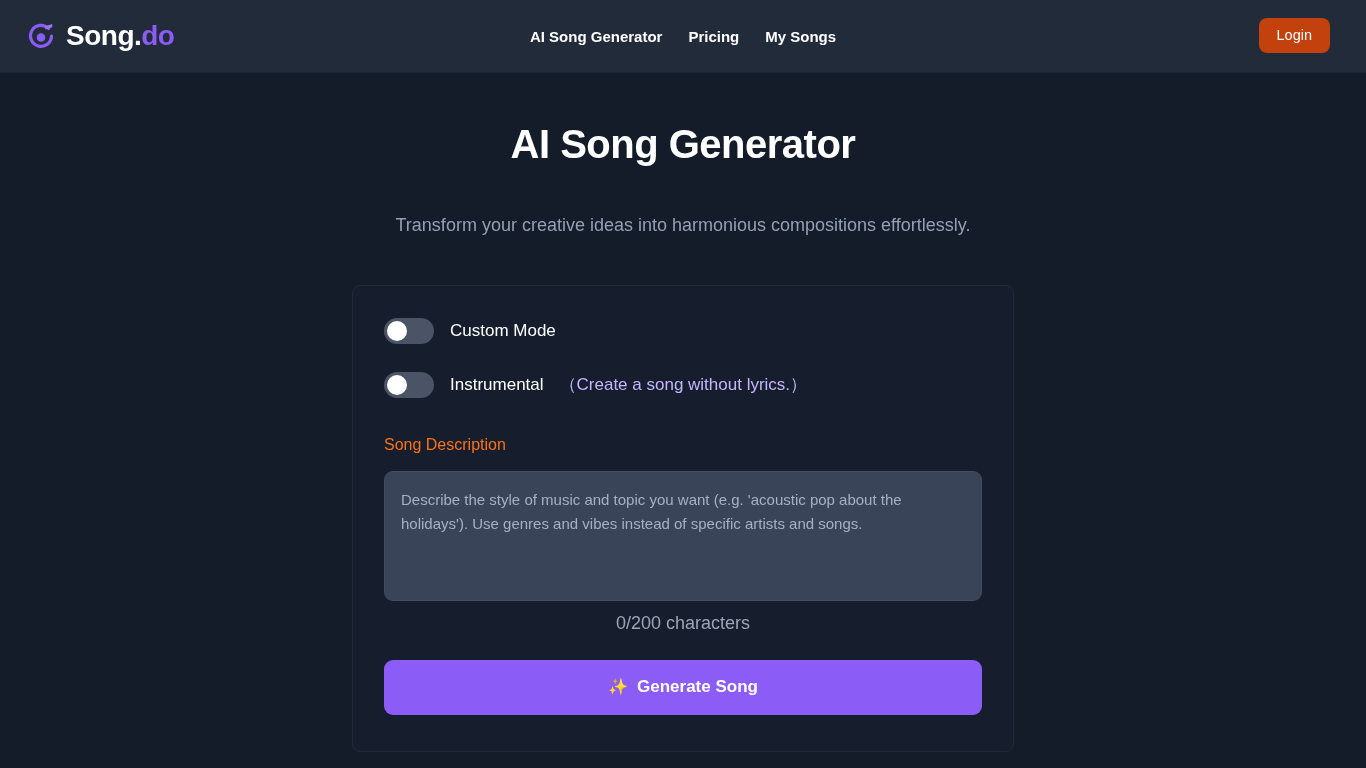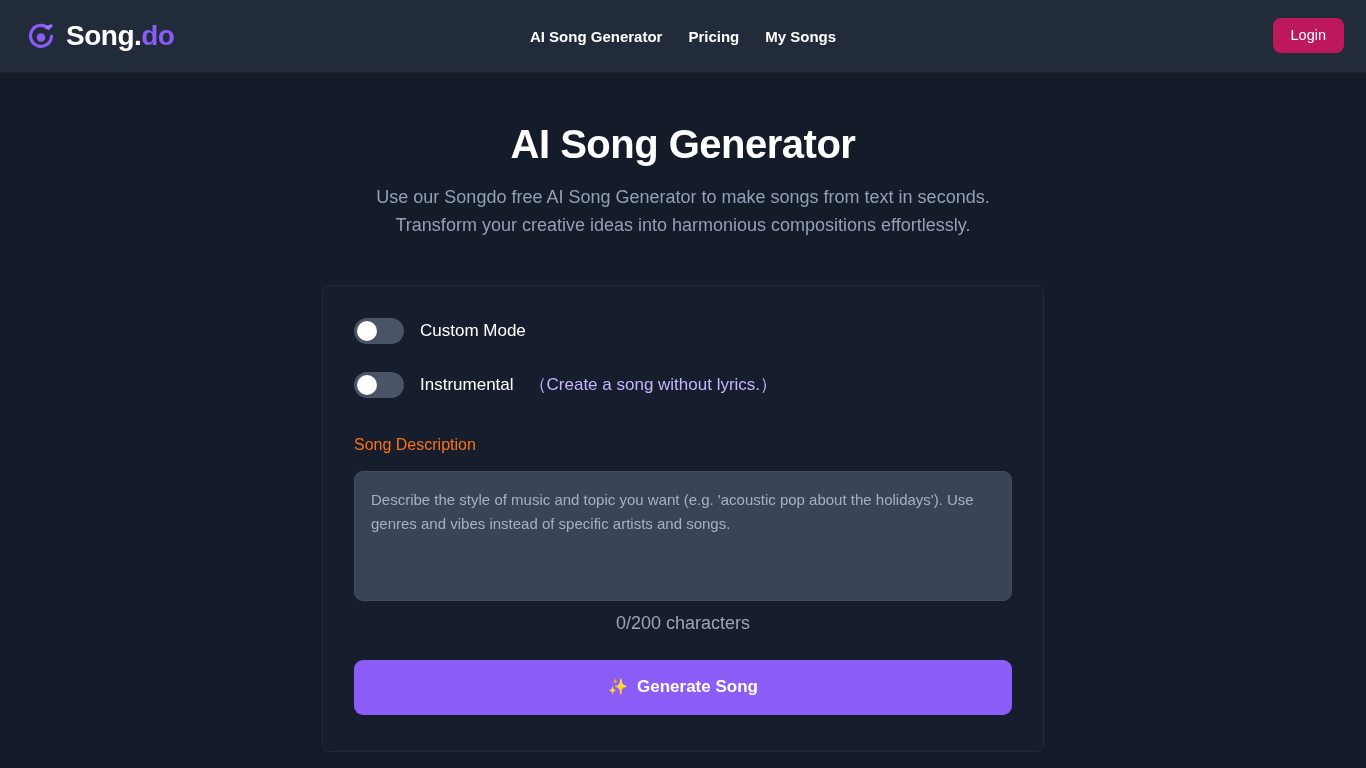--- a/index.html
+++ b/index.html
@@ -64,23 +64,23 @@
     font-size: 15px;
     font-weight: bold;
     color: #ffffff;
     text-decoration: none;
     white-space: nowrap;
     cursor: pointer;
   }
 
   .login-btn {
     position: absolute;
-    right: 22px;
+    right: 36px;
     top: 18px;
-    background: #be185d;
+    background: #c2410c;
     color: #ffffff;
     border: none;
     border-radius: 8px;
     font-family: "Liberation Sans", sans-serif;
     font-size: 14.5px;
     padding: 9px 18px;
     cursor: pointer;
     line-height: 1.2;
   }
 
@@ -106,21 +106,21 @@
   }
 
   
   .card-wrap {
     display: flex;
     justify-content: center;
     margin-top: 45px;
   }
 
   .card {
-    width: 722px;
+    width: 662px;
     background: #161d2c;
     border: 1px solid #222b3b;
     border-radius: 8px;
     padding: 32px 31px 36px 31px;
   }
 
   .toggle-row {
     display: flex;
     align-items: center;
     gap: 16px;
@@ -231,21 +231,21 @@
     <a class="nav-item" href="#">Pricing</a>
     <a class="nav-item" href="#">My Songs</a>
   </nav>
 
   <button class="login-btn">Login</button>
 </div>
 
 <div class="hero">
   <h1 class="hero-title">AI Song Generator</h1>
   <p class="hero-sub">
-    <span>Use our Songdo free AI Song Generator to make songs from text in seconds.</span><br>
+    <br>
     <span>Transform your creative ideas into harmonious compositions effortlessly.</span>
   </p>
 </div>
 
 <div class="card-wrap">
   <div class="card">
 
     <div class="toggle-row">
       <button class="switch">
         <span class="knob"></span>

